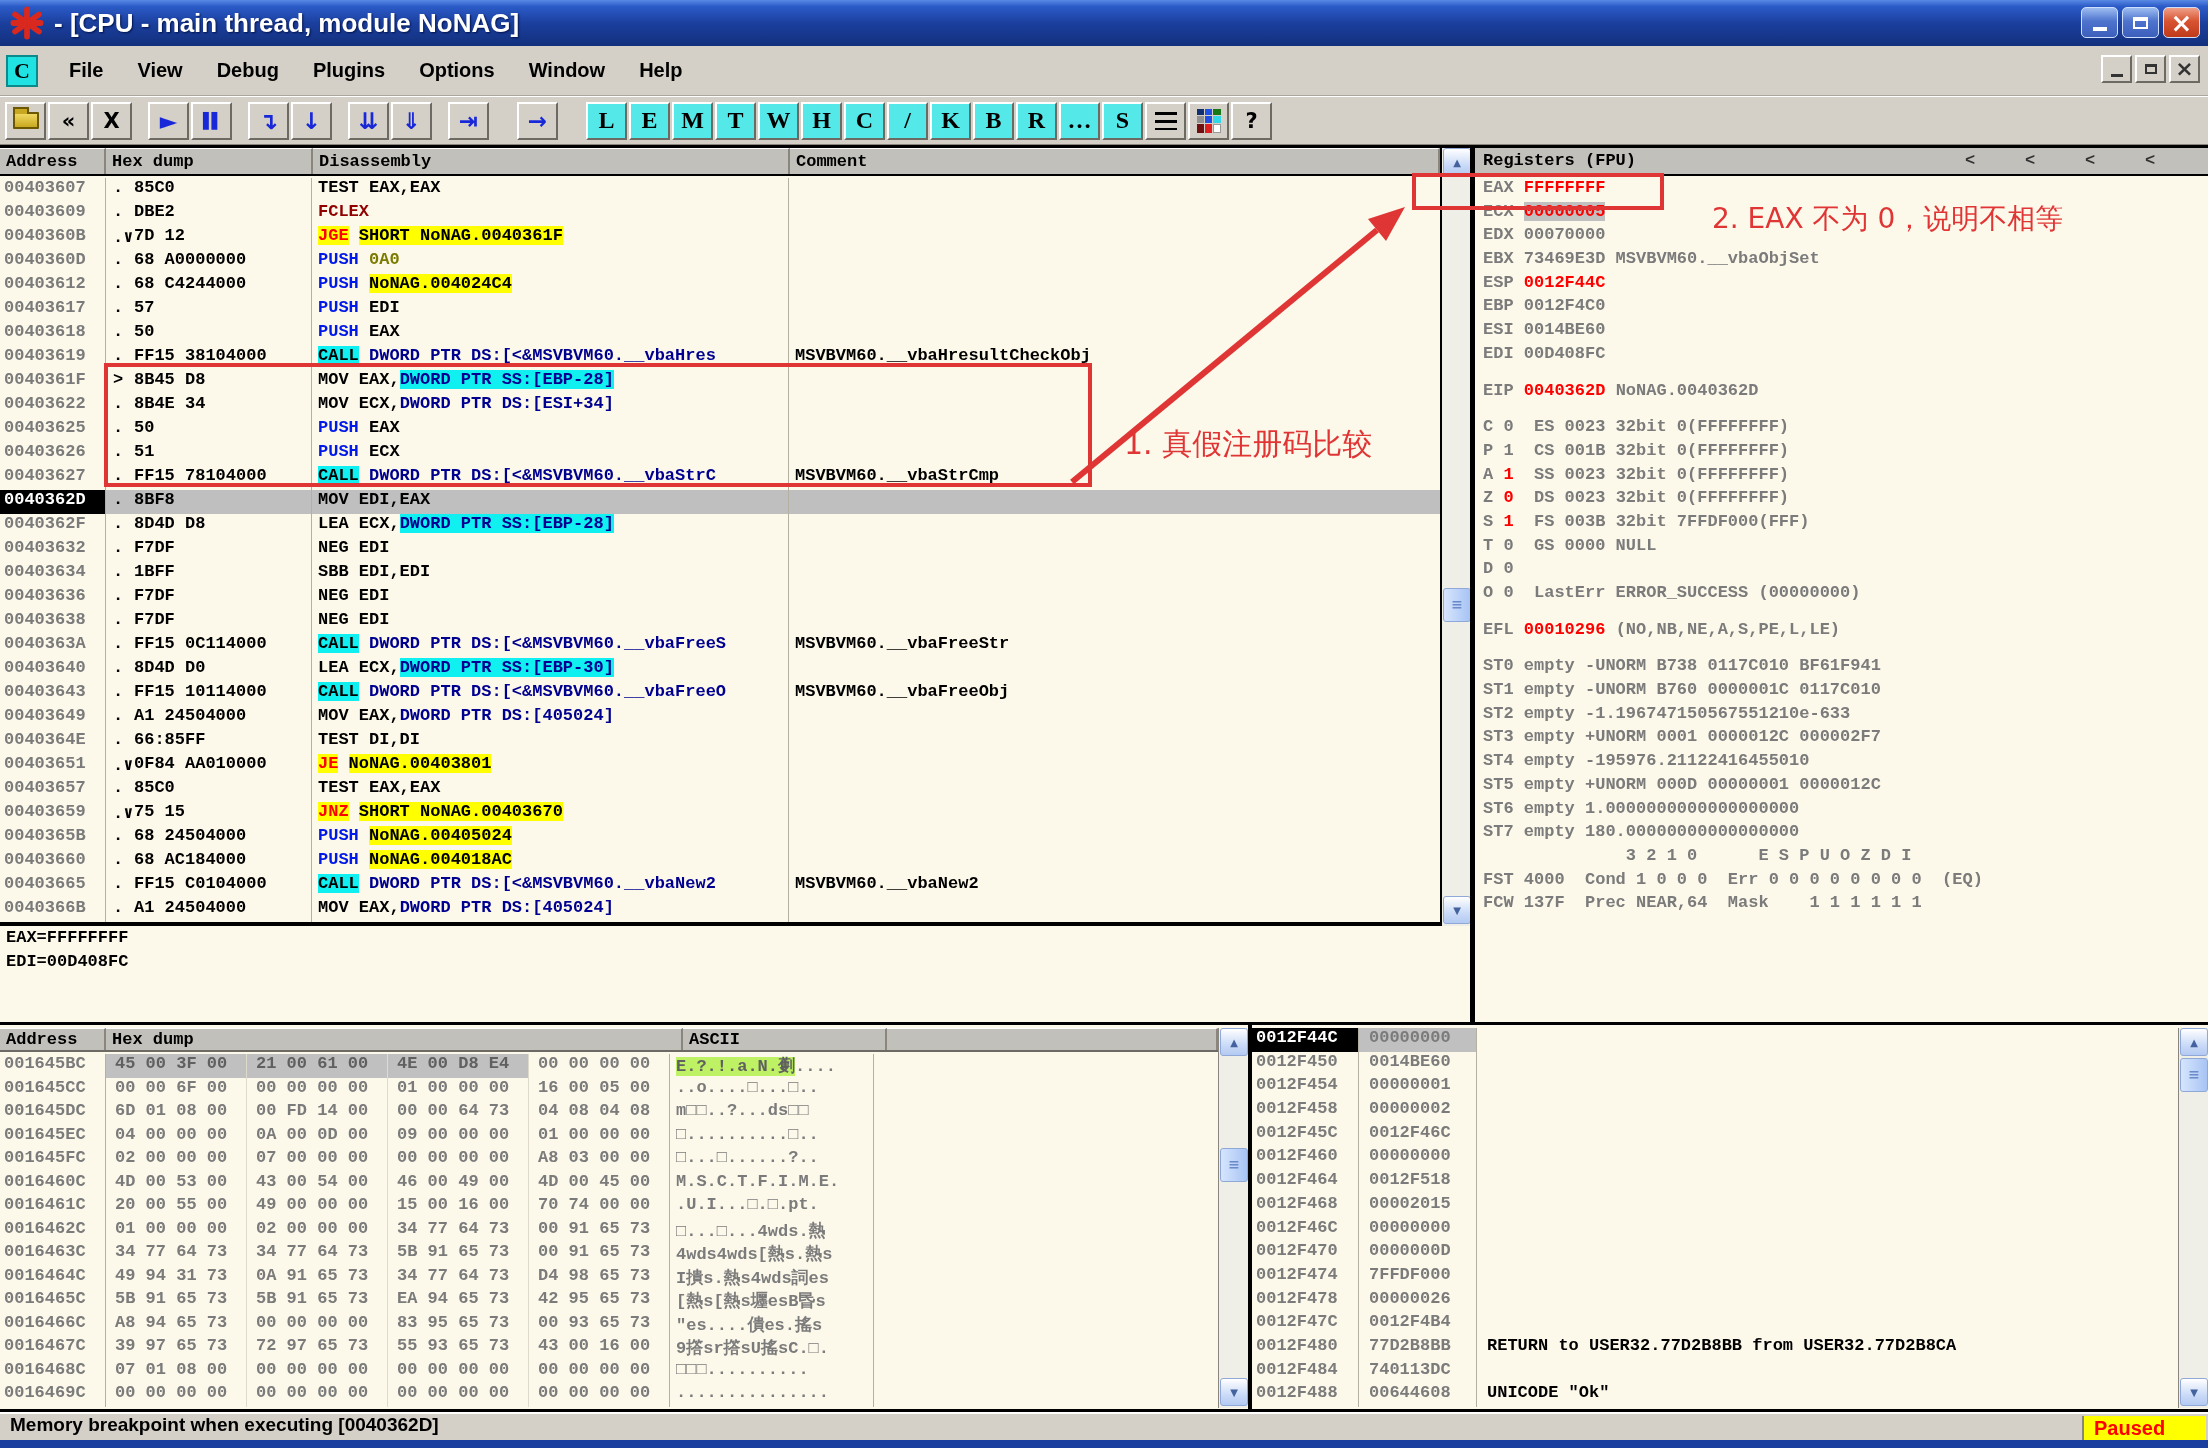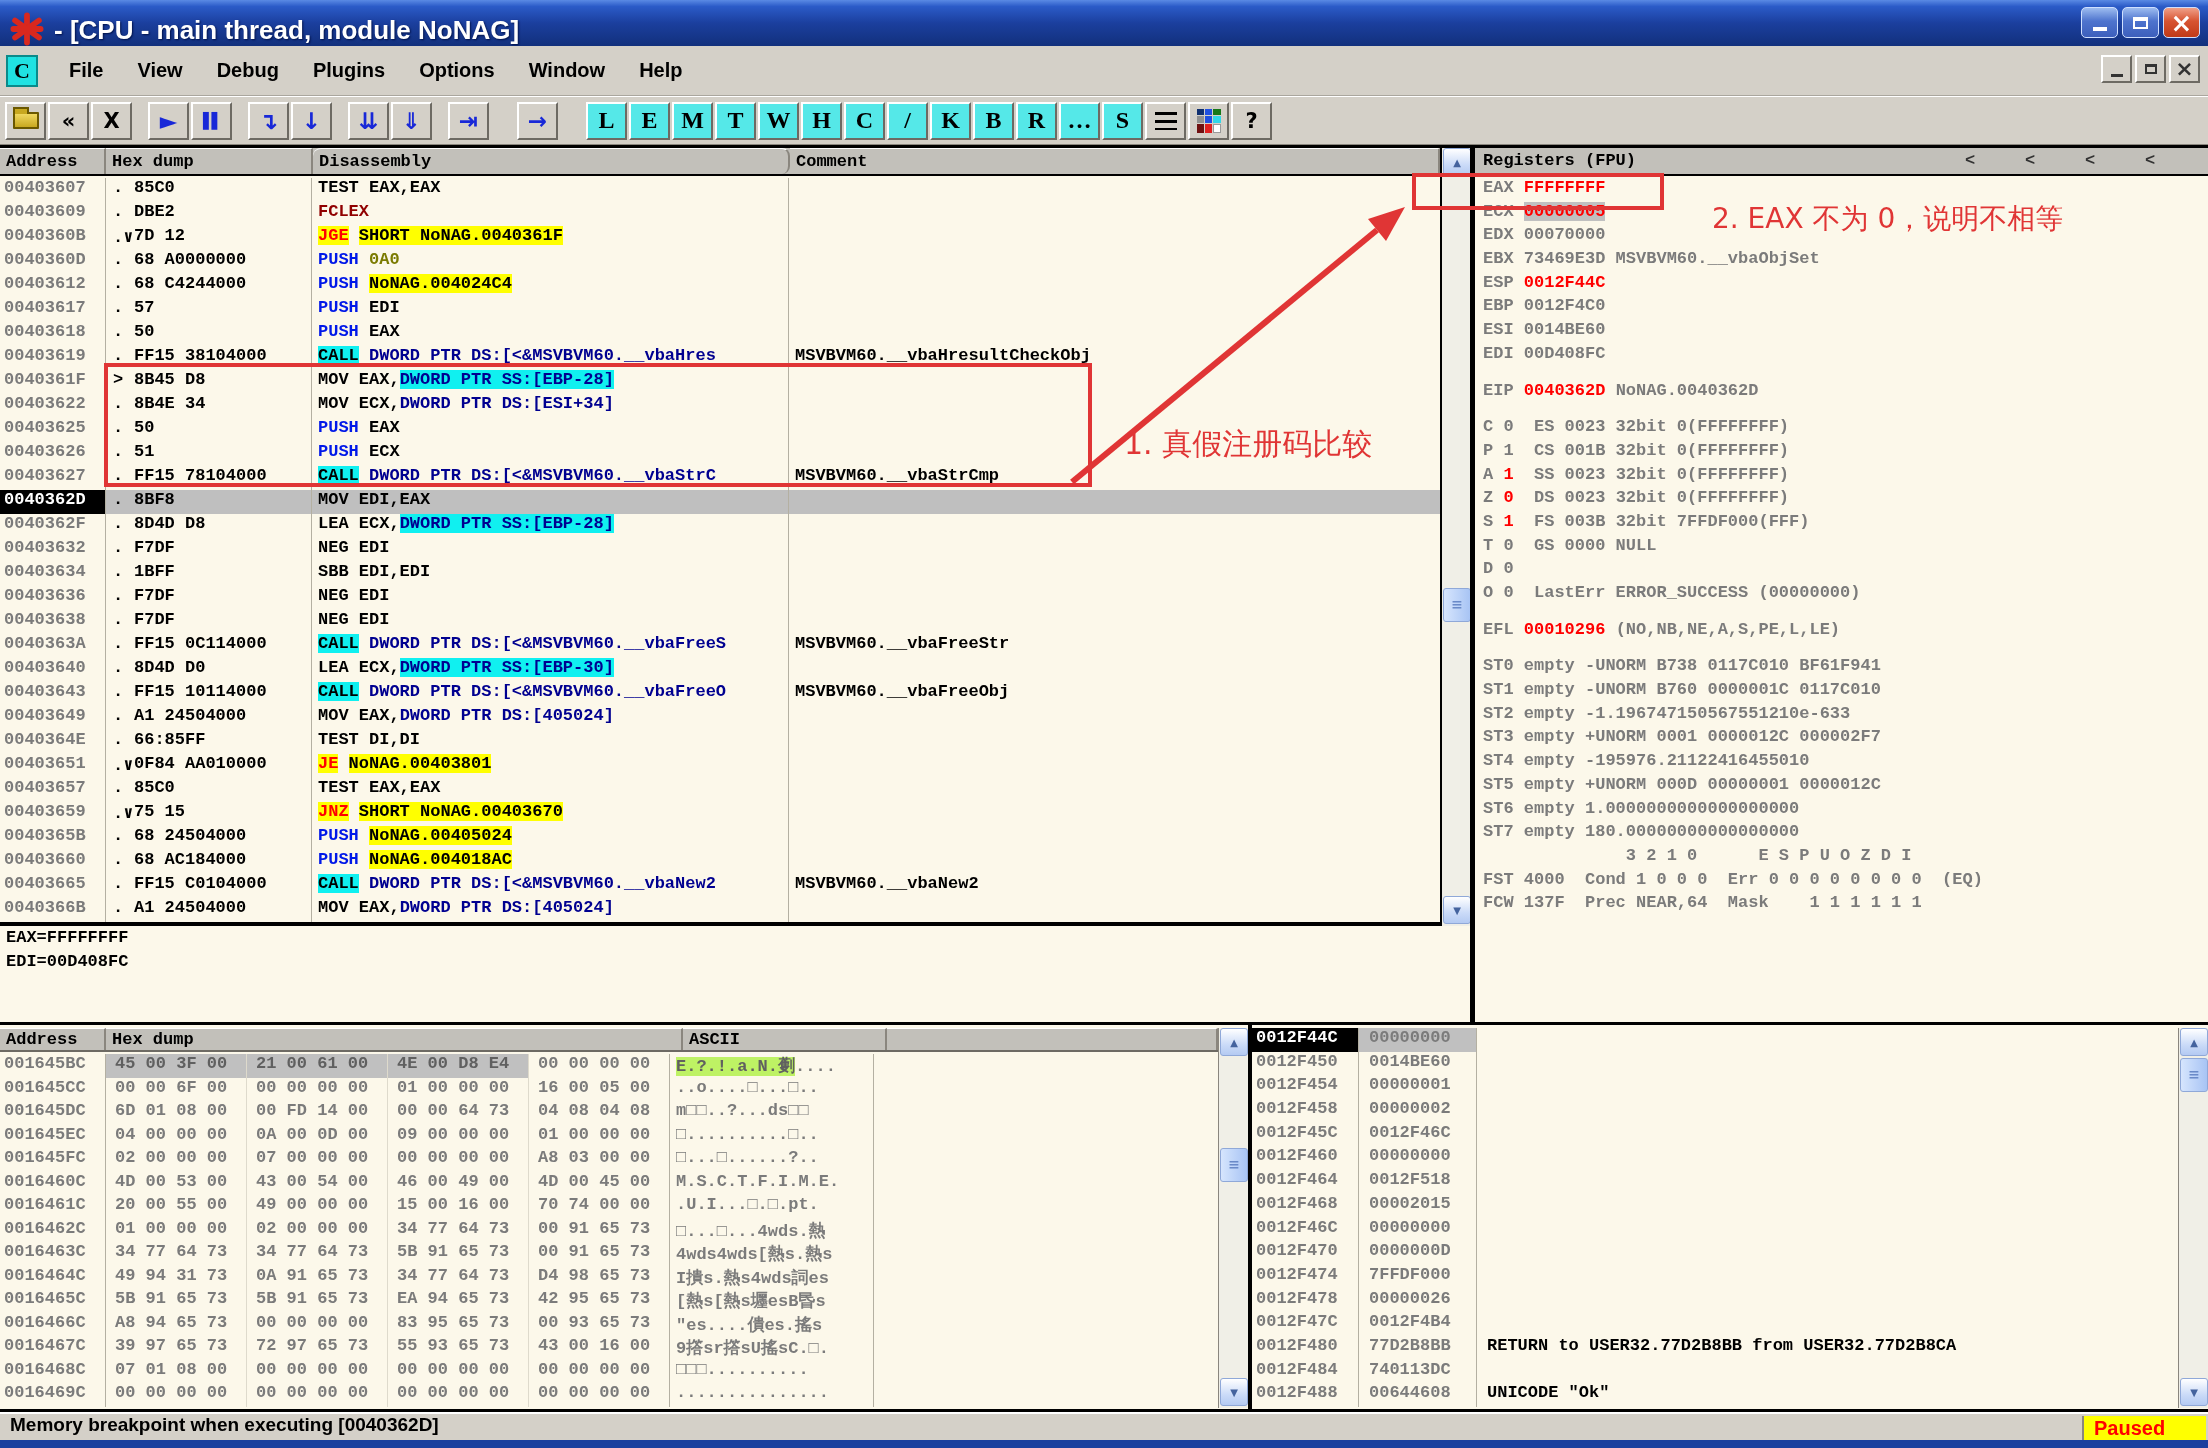--- a/index.html
+++ b/index.html
@@ -1,20 +1,20 @@
 <!DOCTYPE html>
 <html><head>
 <meta charset="utf-8">
 <style>
 *{margin:0;padding:0;box-sizing:border-box}
 html,body{width:2208px;height:1448px;overflow:hidden;background:#D4D0C8;font-family:"Liberation Sans",sans-serif}
 #root{position:relative;width:2208px;height:1448px}
 
 
-#titlebar{position:absolute;left:0;top:0;width:2208px;height:46px;background:linear-gradient(180deg,#5A8AE4 0%,#2B5BC8 14%,#1B3F9E 50%,#12307C 100%);display:flex;align-items:flex-end;color:#fff}
+#titlebar{position:absolute;left:0;top:0;width:2208px;height:46px;background:linear-gradient(180deg,#5A8AE4 0%,#2B5BC8 14%,#1B3F9E 50%,#12307C 100%);display:flex;align-items:center;color:#fff}
 #app-icon{margin:0 10px 0 10px;width:34px;height:34px;flex:none}
 #title-text{font:700 26px "Liberation Sans",sans-serif;text-shadow:1px 1px 2px #00124a}
 #win-controls{position:absolute;right:8px;top:7px;display:flex}
 .wbtn{width:37px;height:31px;border-radius:5px;border:1px solid #cfe0ff;background:linear-gradient(180deg,#9DBCF0,#4E74CE 45%,#3C5FBC);margin-left:4px;display:flex;align-items:center;justify-content:center}
 .wbtn.close{background:linear-gradient(180deg,#F0A088,#D75432 45%,#C03A18)}
 .g-min{width:14px;height:4px;background:#fff;margin-top:13px}
 .g-rest{width:15px;height:12px;border:2px solid #fff;border-top:4px solid #fff}
 .g-close::before{content:"×";color:#fff;font:700 26px/1 "DejaVu Sans",sans-serif}
 
 
@@ -225,21 +225,21 @@
           <i></i>
         </span>
       </div>
       <div class="tb blk">?</div>
     </div>
 
   <div id="main">
     <div id="disasm-head">
         <div class="hcell" style="width: 106px;">Address</div>
         <div class="hcell" style="width: 207px;">Hex dump</div>
-        <div class="hcell" style="width: 477px; border-radius: 8px;">Disassembly</div>
+        <div class="hcell" style="width: 477px;">Disassembly</div>
         <div class="hcell" style="width: auto; flex: 1 1 0%;">Comment</div>
       </div>
     <div id="disasm-body">
         <div class="drow"><span class="a">00403607</span><span class="dh"><span class="dec">.</span><span class="hex">85C0</span></span><span class="ins"><span class="t-k">TEST EAX,EAX</span></span><span class="cmt"></span></div>
         <div class="drow"><span class="a">00403609</span><span class="dh"><span class="dec">.</span><span class="hex">DBE2</span></span><span class="ins"><span class="t-dr">FCLEX</span></span><span class="cmt"></span></div>
         <div class="drow"><span class="a">0040360B</span><span class="dh"><span class="dec">.∨</span><span class="hex">7D 12</span></span><span class="ins"><span class="t-r">JGE</span><span class="t-k"> </span><span class="t-y">SHORT NoNAG.0040361F</span></span><span class="cmt"></span></div>
         <div class="drow"><span class="a">0040360D</span><span class="dh"><span class="dec">.</span><span class="hex">68 A0000000</span></span><span class="ins"><span class="t-b">PUSH</span><span class="t-k"> </span><span class="t-o">0A0</span></span><span class="cmt"></span></div>
         <div class="drow"><span class="a">00403612</span><span class="dh"><span class="dec">.</span><span class="hex">68 C4244000</span></span><span class="ins"><span class="t-b">PUSH</span><span class="t-k"> </span><span class="t-y">NoNAG.004024C4</span></span><span class="cmt"></span></div>
         <div class="drow"><span class="a">00403617</span><span class="dh"><span class="dec">.</span><span class="hex">57</span></span><span class="ins"><span class="t-b">PUSH</span><span class="t-k"> EDI</span></span><span class="cmt"></span></div>
         <div class="drow"><span class="a">00403618</span><span class="dh"><span class="dec">.</span><span class="hex">50</span></span><span class="ins"><span class="t-b">PUSH</span><span class="t-k"> EAX</span></span><span class="cmt"></span></div>

